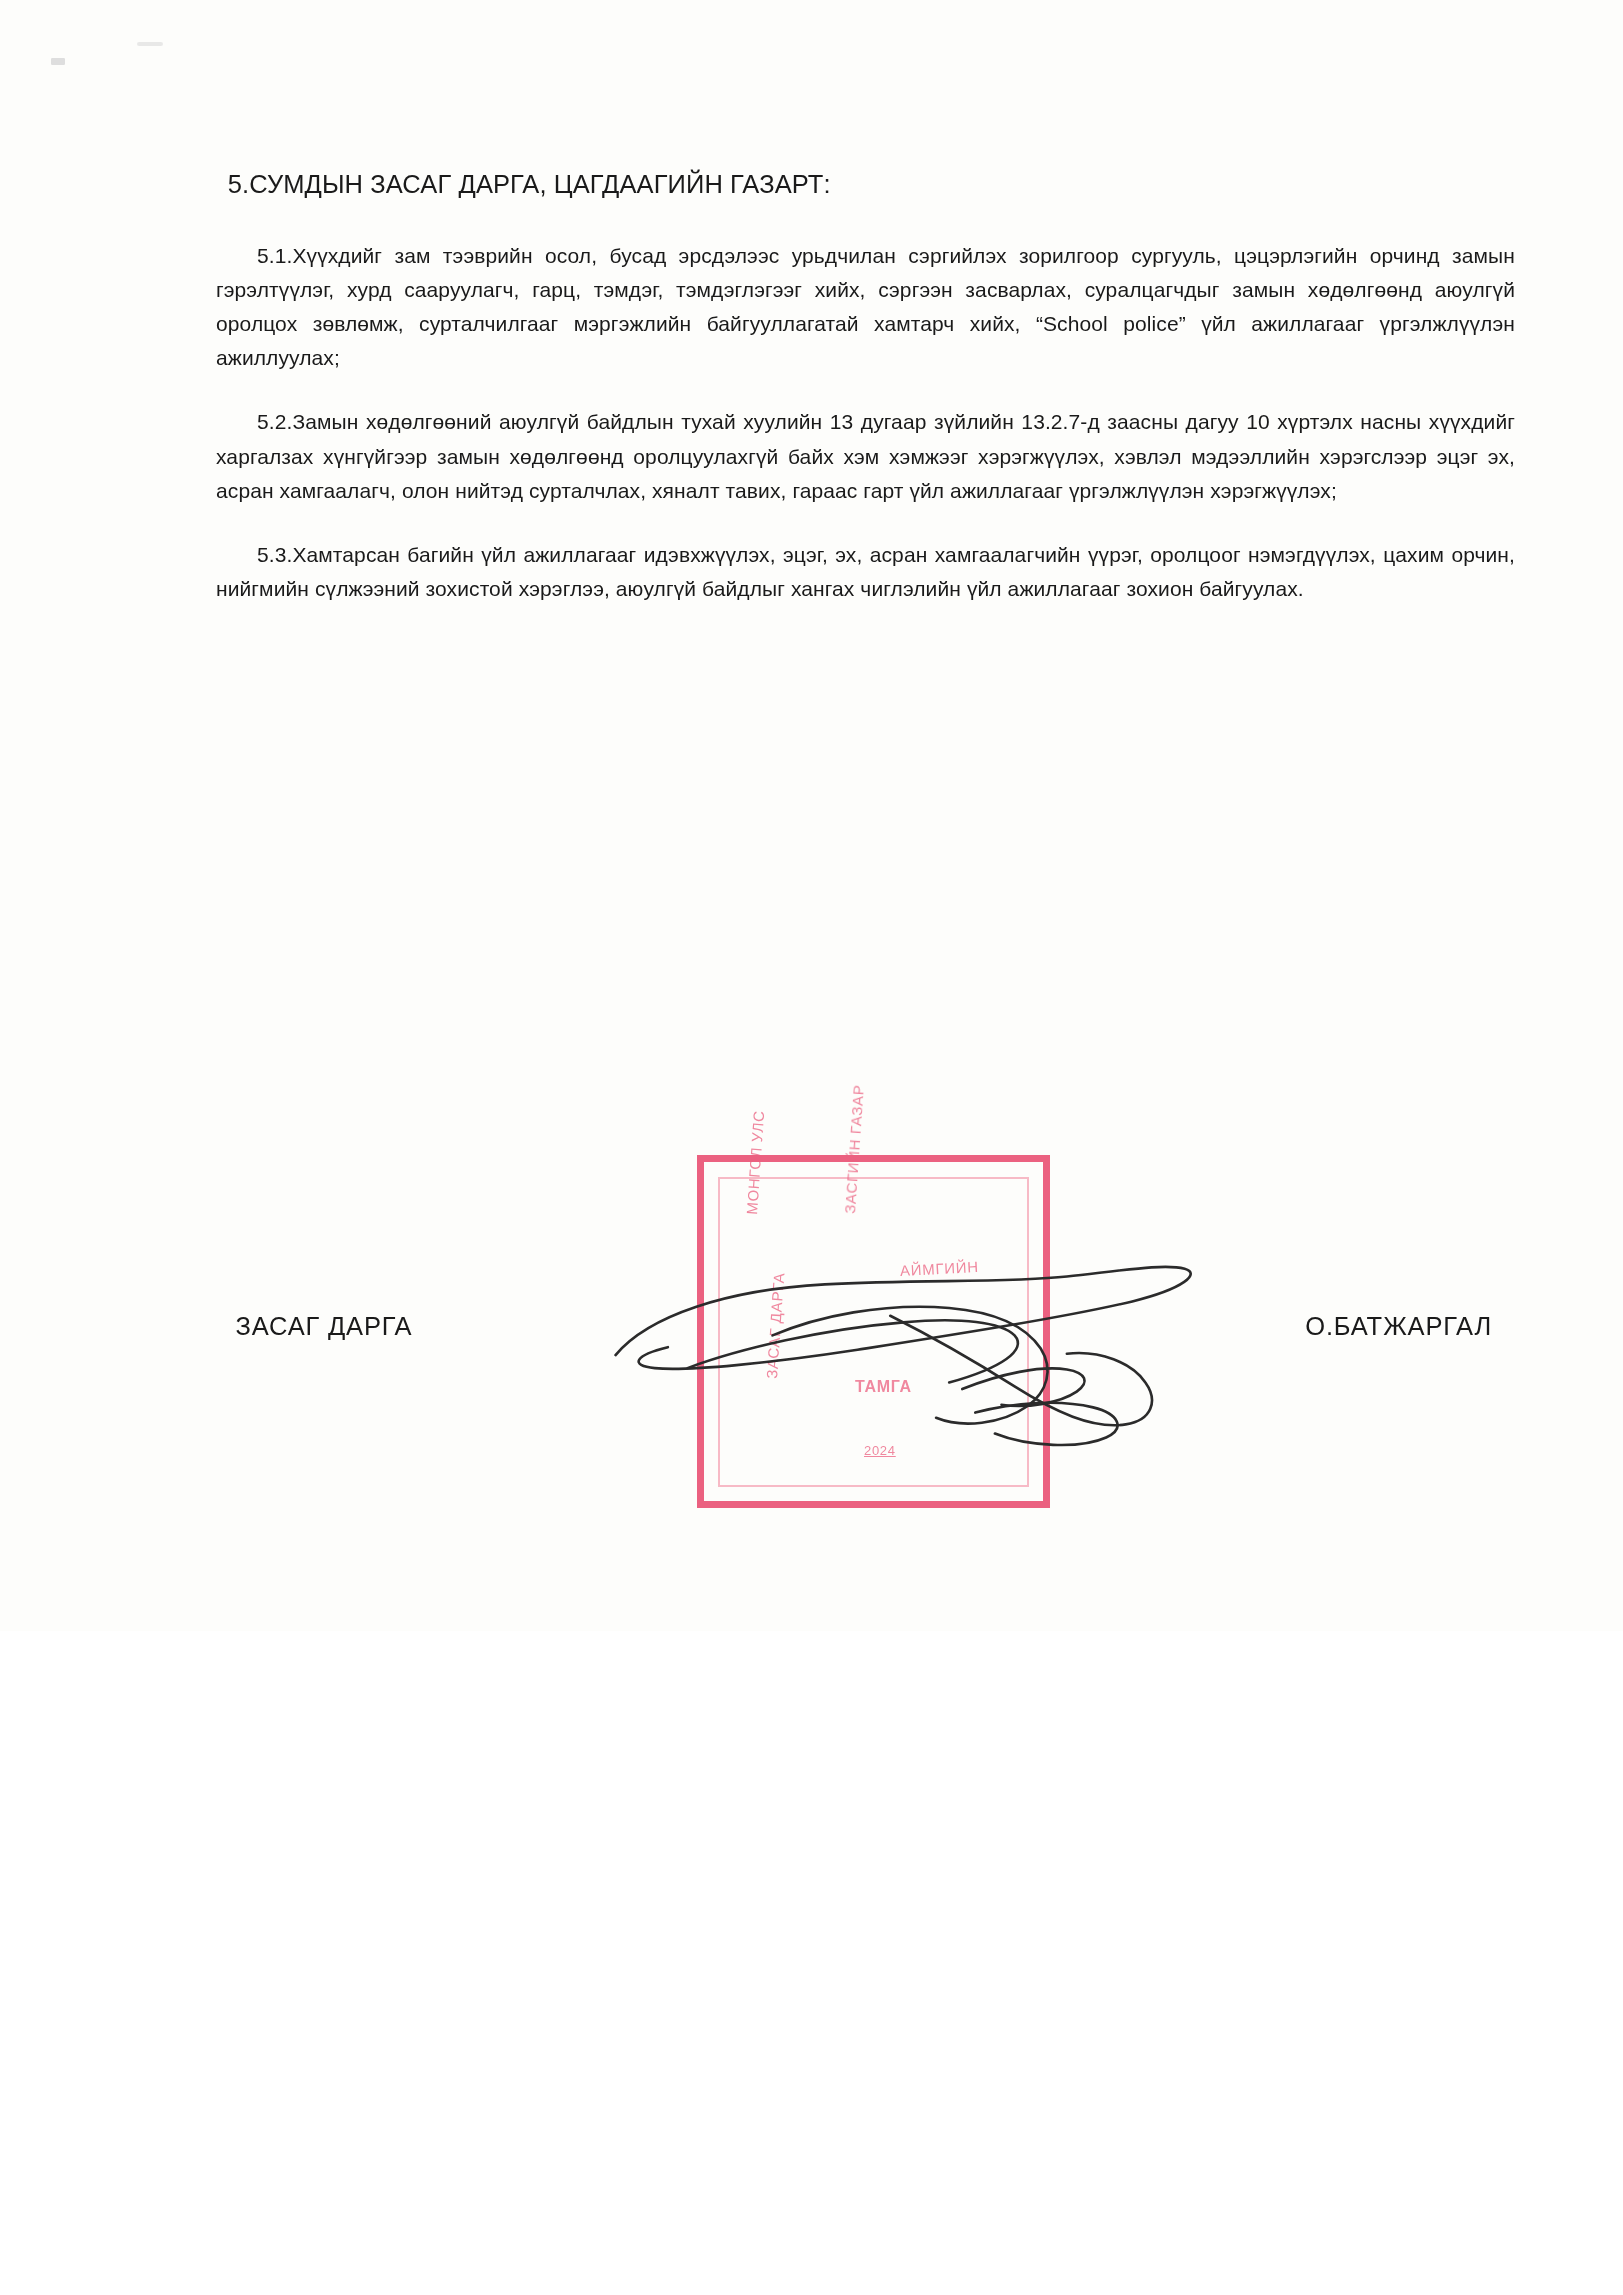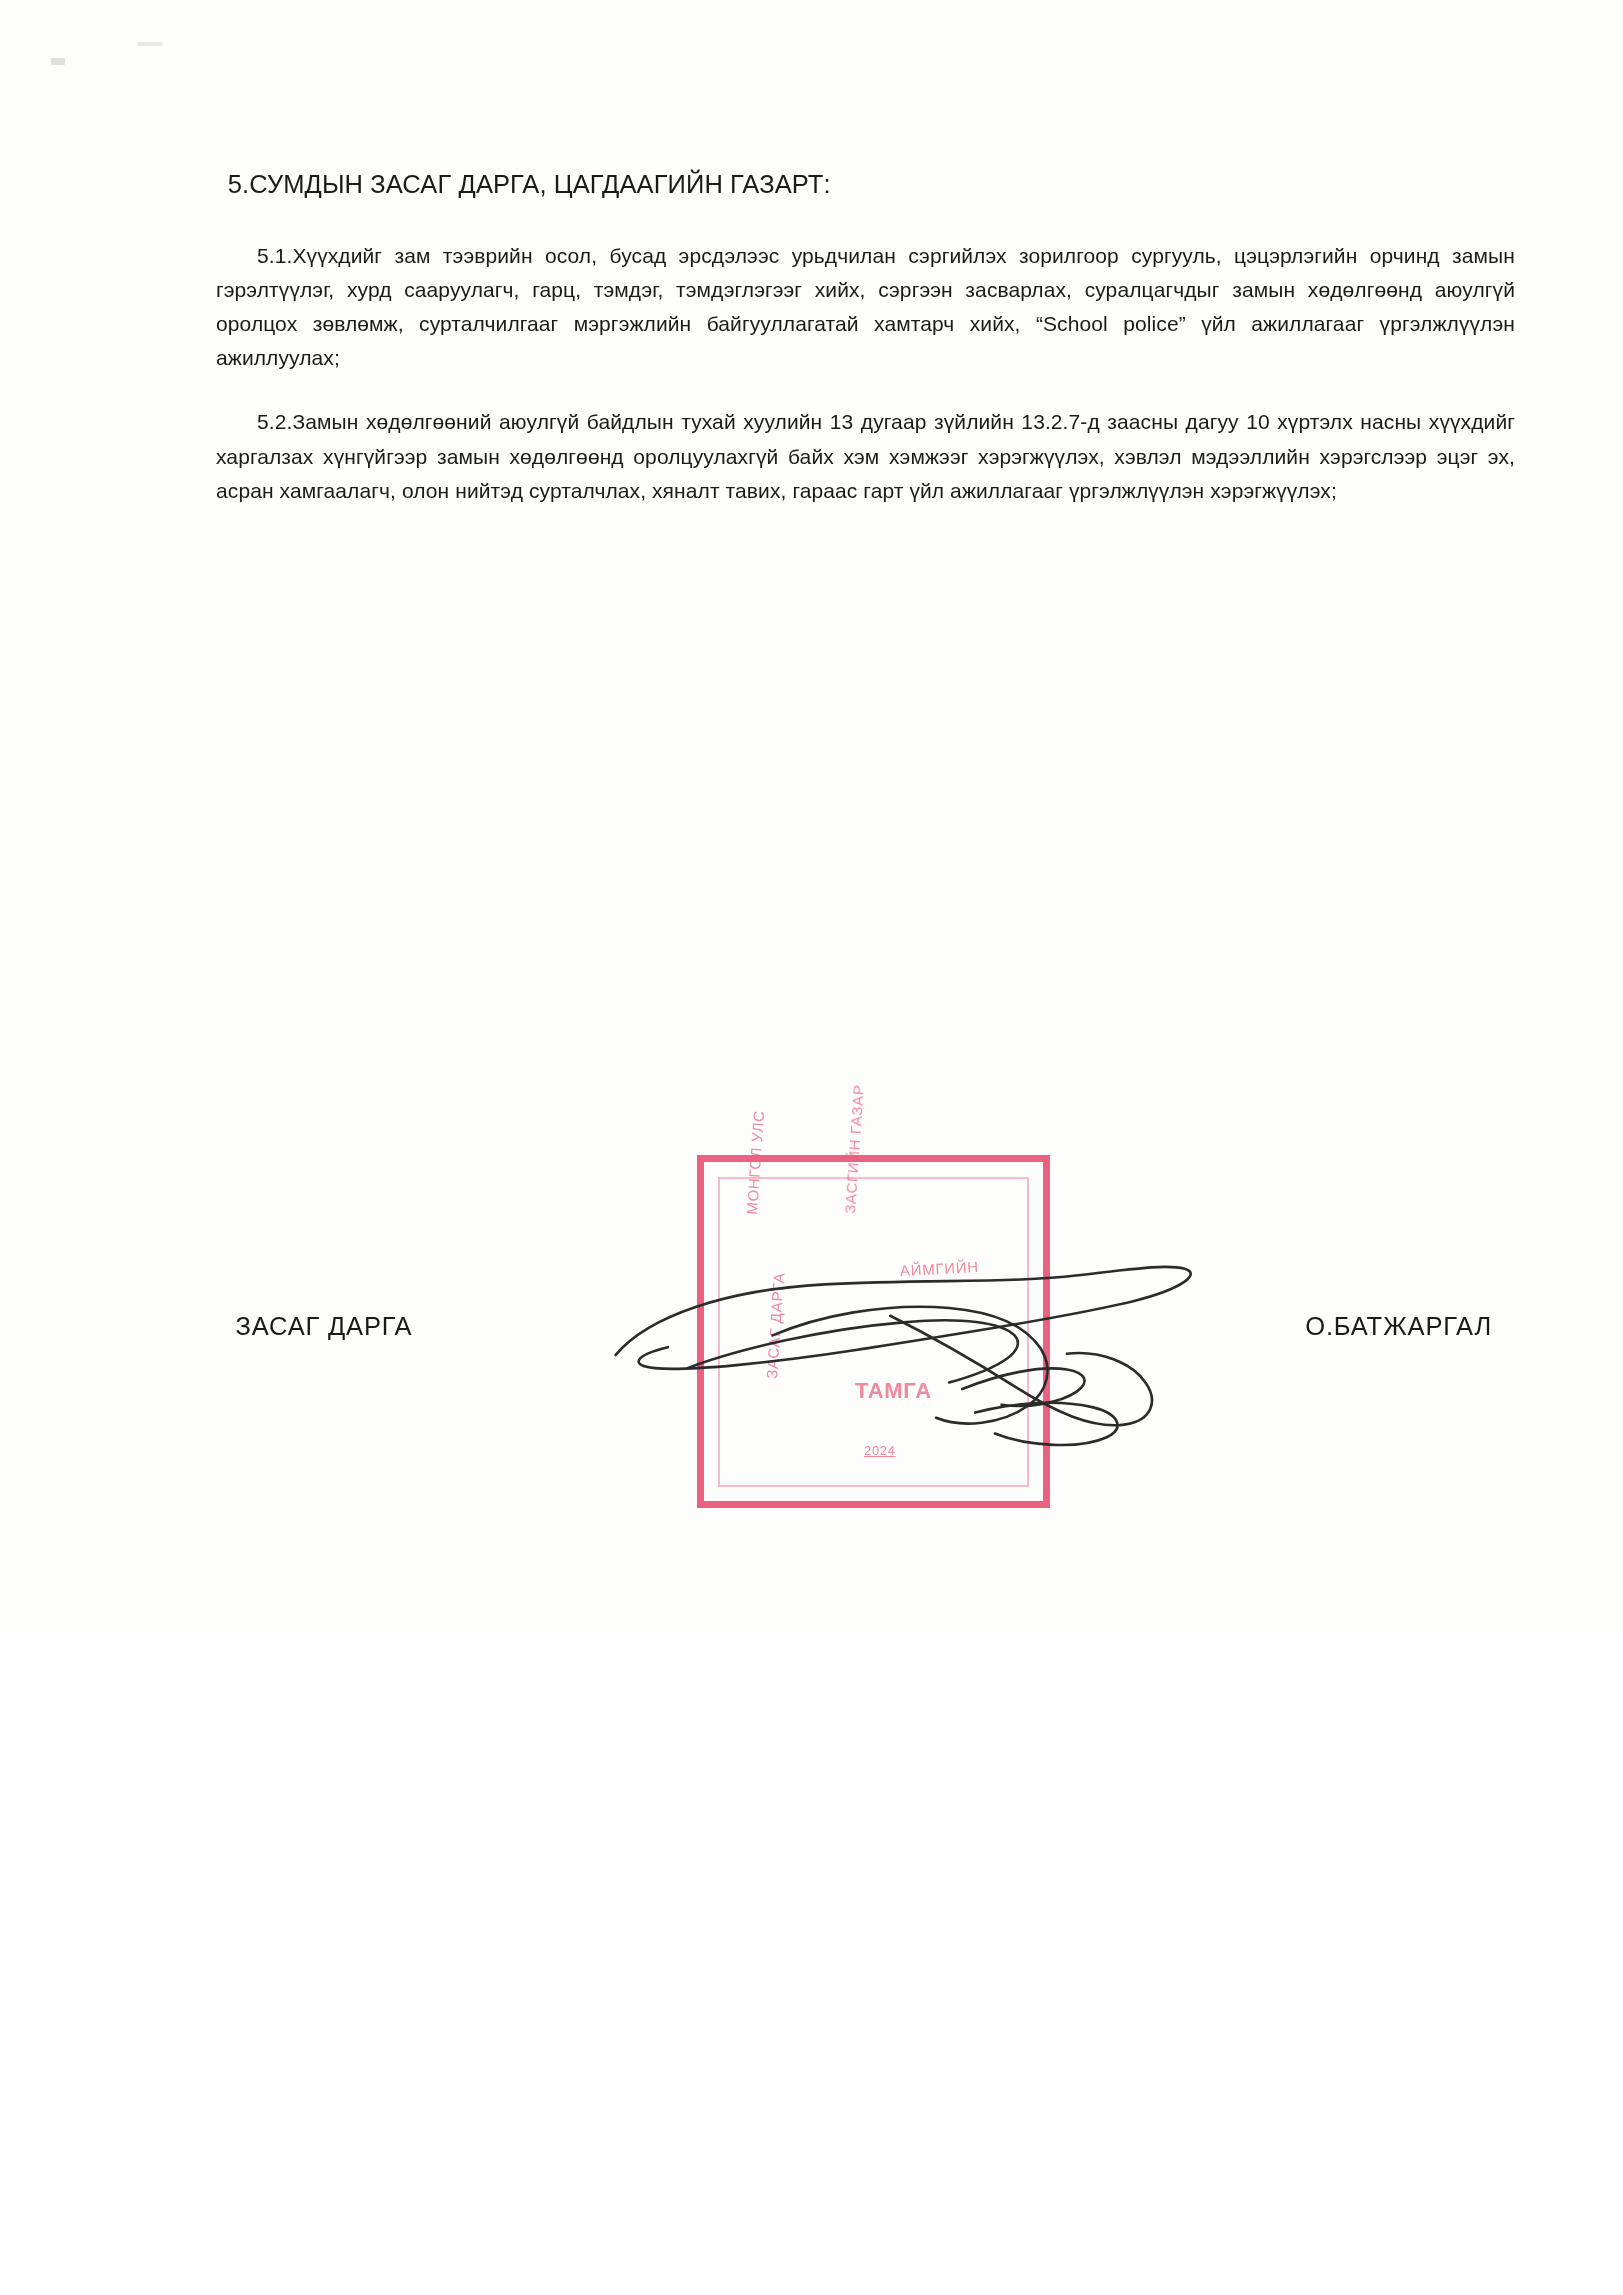--- a/index.html
+++ b/index.html
@@ -97,21 +97,21 @@
     color: #e8456a;
     font-size: 15px;
     font-family: "Liberation Sans", sans-serif;
     opacity: 0.75;
     letter-spacing: 0.7px;
   }
   .stamp-txt.t1 { left: 39px;  top: 52px;  transform: rotate(-86deg); transform-origin: left top; }
   .stamp-txt.t2 { left: 137px; top: 51px;  transform: rotate(-86deg); transform-origin: left top; }
   .stamp-txt.t3 { left: 196px; top: 98px; transform: rotate(-3deg); }
   .stamp-txt.t4 { left: 59px;  top: 216px; transform: rotate(-86deg); transform-origin: left top; }
-  .stamp-txt.t5 { left: 151px; top: 216px; font-size: 22px; font-weight: bold; }
+  .stamp-txt.t5 { left: 151px; top: 216px; font-size: 16px; font-weight: bold; }
   .stamp-txt.t6 { left: 160px; top: 281px; font-size: 13px; text-decoration: underline; }
   .sig-label {
     position: absolute;
     left: 19.6px;
     top: 160px;
     font-size: 25.5px;
     letter-spacing: 0.8px;
   }
   .sig-name {
     position: absolute;
@@ -136,20 +136,21 @@
 <div class="page">
 
   <div class="scan-mark-1"></div>
   <div class="scan-mark-2"></div>
 
   <div class="content">
     <div class="doc-heading">5.СУМДЫН ЗАСАГ ДАРГА, ЦАГДААГИЙН ГАЗАРТ:</div>
 
     <p class="para">5.1.Хүүхдийг зам тээврийн осол, бусад эрсдэлээс урьдчилан сэргийлэх зорилгоор сургууль, цэцэрлэгийн орчинд замын гэрэлтүүлэг, хурд сааруулагч, гарц, тэмдэг, тэмдэглэгээг хийх, сэргээн засварлах, суралцагчдыг замын хөдөлгөөнд аюулгүй оролцох зөвлөмж, сурталчилгааг мэргэжлийн байгууллагатай хамтарч хийх, “School police” үйл ажиллагааг үргэлжлүүлэн ажиллуулах;</p>
     <p class="para">5.2.Замын хөдөлгөөний аюулгүй байдлын тухай хуулийн 13 дугаар зүйлийн 13.2.7-д заасны дагуу 10 хүртэлх насны хүүхдийг харгалзах хүнгүйгээр замын хөдөлгөөнд оролцуулахгүй байх хэм хэмжээг хэрэгжүүлэх, хэвлэл мэдээллийн хэрэгслээр эцэг эх, асран хамгаалагч, олон нийтэд сурталчлах, хяналт тавих, гараас гарт үйл ажиллагааг үргэлжлүүлэн хэрэгжүүлэх;</p>
+    <p class="para">5.3.Хамтарсан багийн үйл ажиллагааг идэвхжүүлэх, эцэг, эх, асран хамгаалагчийн үүрэг, оролцоог нэмэгдүүлэх, цахим орчин, нийгмийн сүлжээний зохистой хэрэглээ, аюулгүй байдлыг хангах чиглэлийн үйл ажиллагааг зохион байгуулах.</p>
   </div>
 
   <div class="sign-block">
 
     <div class="stamp">
       <div class="stamp-inner"></div>
       <div class="stamp-txt t1">МОНГОЛ УЛС</div>
       <div class="stamp-txt t2">ЗАСГИЙН ГАЗАР</div>
       <div class="stamp-txt t3">АЙМГИЙН</div>
       <div class="stamp-txt t4">ЗАСАГ ДАРГА</div>

